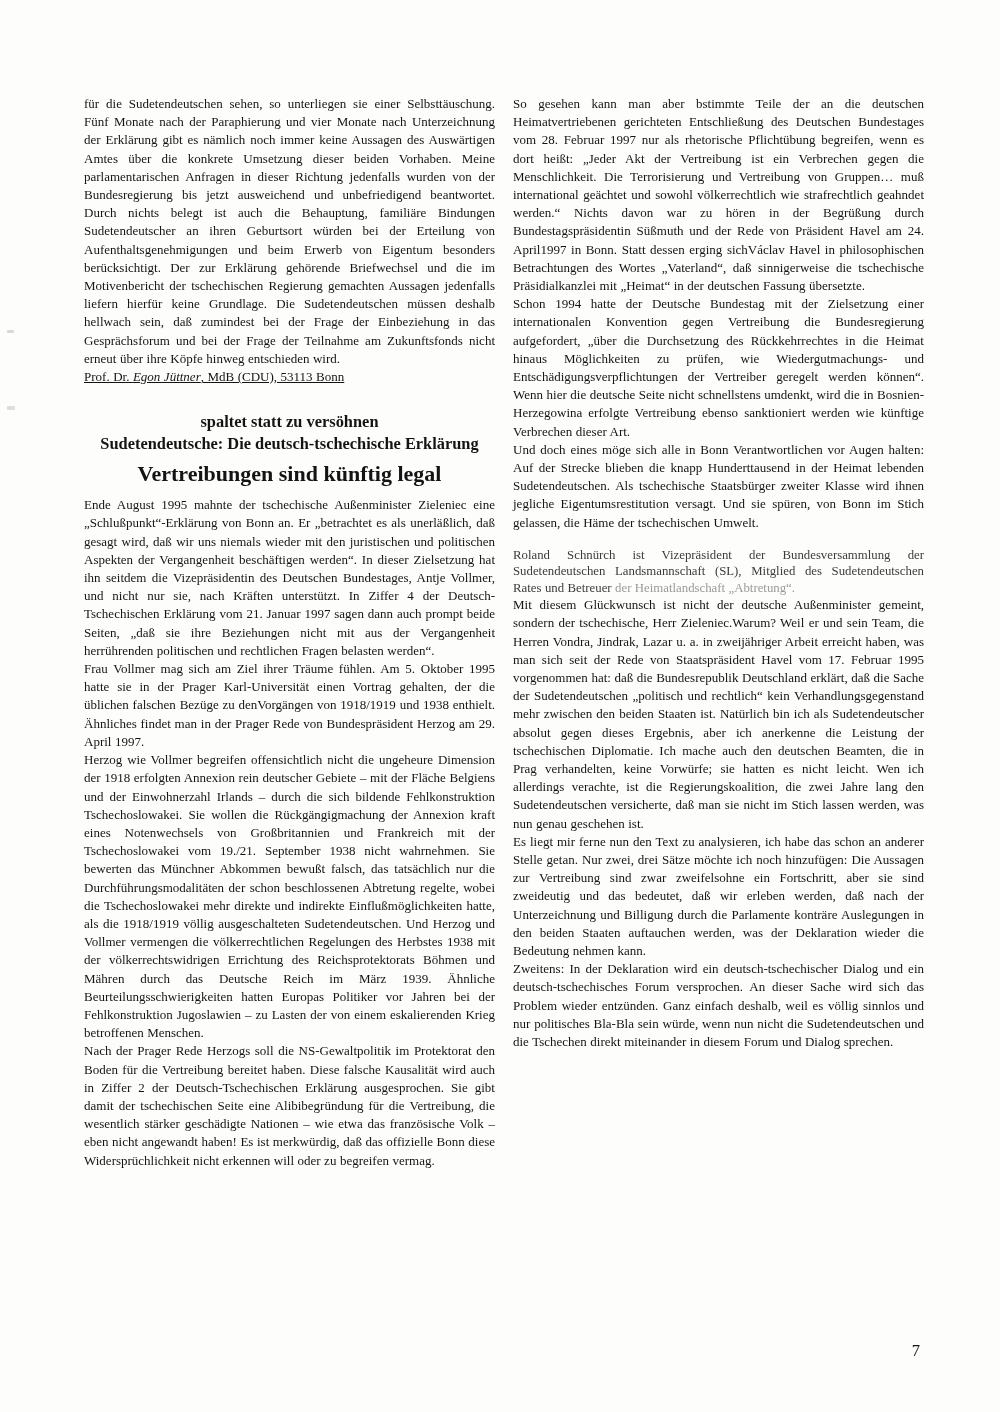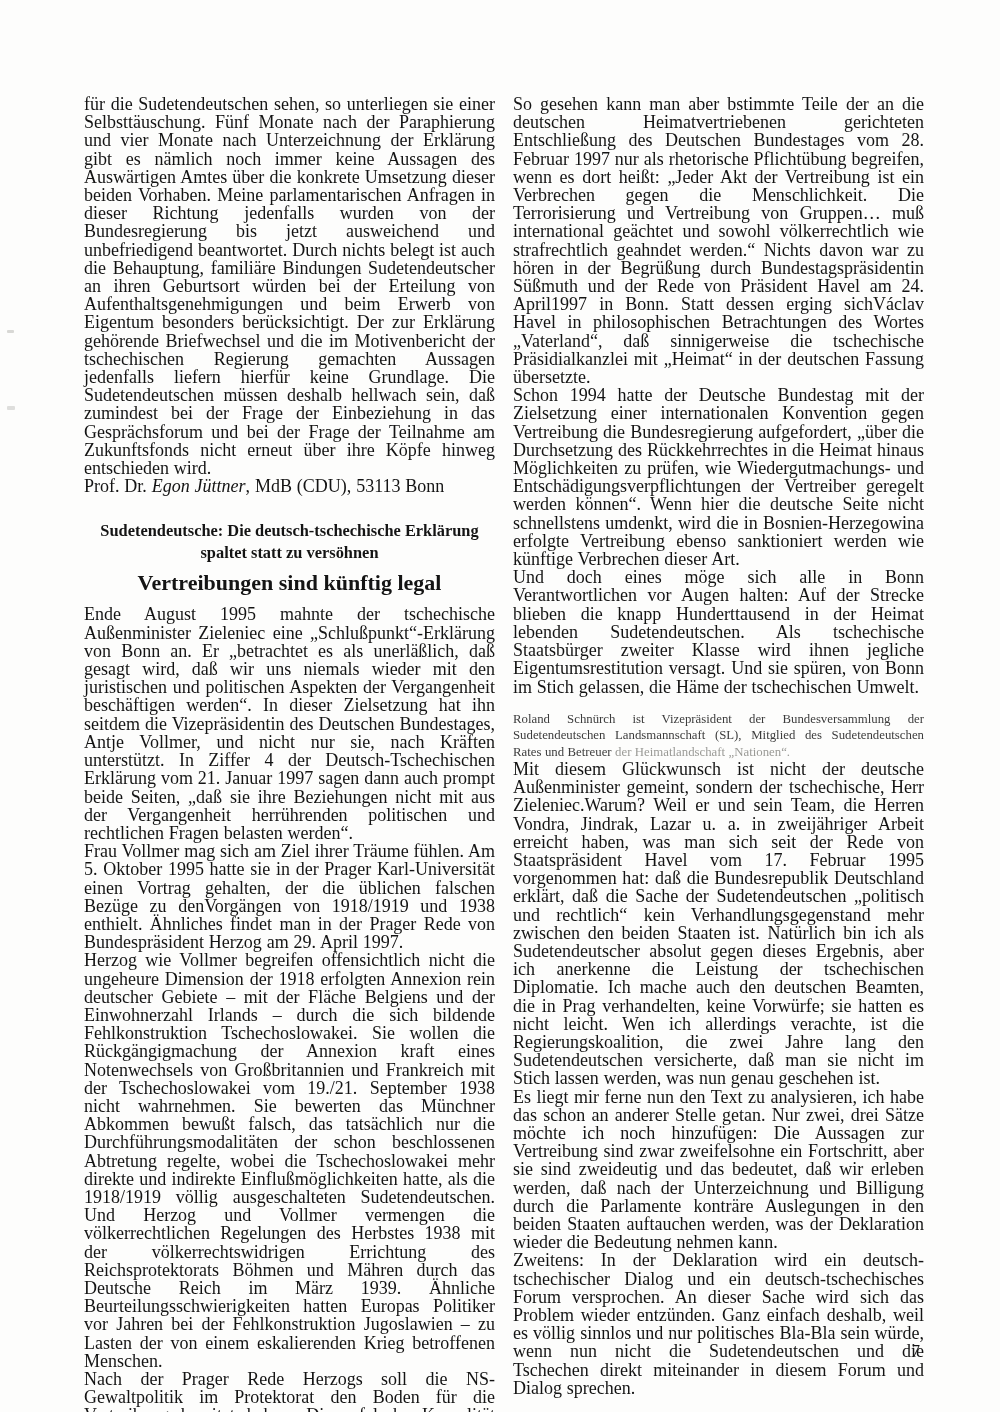--- a/index.html
+++ b/index.html
@@ -14,30 +14,31 @@
   .columns {
     position: absolute;
     left: 84px; top: 95px;
     width: 841px;
     display: flex;
     gap: 18px;
   }
   .col { width: 411px; }
   .col p {
     margin: 0;
-    font-size: 18px;
+    font-size: 13px;
     line-height: 18.2px;
     text-align: justify;
     hyphens: auto;
     -webkit-hyphens: auto;
     word-spacing: 0.02em;
   }
   .byline {
     text-align: center;
     margin-top: 0;
+    text-decoration: underline;
   }
   .byline .it { font-style: italic; }
   .kicker {
     margin-top: 25px;
     text-align: center;
     font-weight: bold;
     font-size: 16.4px;
     line-height: 21.5px;
   }
   .kicker div { display: block; }
@@ -82,37 +83,37 @@
 <span class="speck speck-1"></span>
 <span class="speck speck-2"></span>
 
 <div class="columns">
 
   <div class="col">
     <p>für die Sudetendeutschen sehen, so unterliegen sie einer Selbsttäuschung. Fünf Monate nach der Paraphierung und vier Monate nach Unterzeichnung der Erklärung gibt es nämlich noch immer keine Aussagen des Auswärtigen Amtes über die konkrete Umsetzung dieser beiden Vorhaben. Meine parlamentarischen Anfragen in dieser Richtung jedenfalls wurden von der Bundesregierung bis jetzt ausweichend und unbefriedigend beantwortet. Durch nichts belegt ist auch die Behauptung, familiäre Bindungen Sudetendeutscher an ihren Geburtsort würden bei der Erteilung von Aufenthaltsgenehmigungen und beim Erwerb von Eigentum besonders berücksichtigt. Der zur Erklärung gehörende Briefwechsel und die im Motivenbericht der tschechischen Regierung gemachten Aussagen jedenfalls liefern hierfür keine Grundlage. Die Sudetendeutschen müssen deshalb hellwach sein, daß zumindest bei der Frage der Einbeziehung in das Gesprächsforum und bei der Frage der Teilnahme am Zukunftsfonds nicht erneut über ihre Köpfe hinweg entschieden wird.</p>
     <p class="byline"><span>Prof. Dr. </span><span class="it">Egon Jüttner</span><span>, MdB (CDU), 53113 Bonn</span></p>
 
     <div class="kicker">
+      <div>spaltet statt zu versöhnen</div>
       <div>Sudetendeutsche: Die deutsch-tschechische Erklärung</div>
-      <div>spaltet statt zu versöhnen</div>
     </div>
     <div class="article-title">Vertreibungen sind künftig legal</div>
 
     <p>Ende August 1995 mahnte der tschechische Außenminister Zieleniec eine „Schlußpunkt“-Erklärung von Bonn an. Er „betrachtet es als unerläßlich, daß gesagt wird, daß wir uns niemals wieder mit den juristischen und politischen Aspekten der Vergangenheit beschäftigen werden“. In dieser Zielsetzung hat ihn seitdem die Vizepräsidentin des Deutschen Bundestages, Antje Vollmer, und nicht nur sie, nach Kräften unterstützt. In Ziffer 4 der Deutsch-Tschechischen Erklärung vom 21. Januar 1997 sagen dann auch prompt beide Seiten, „daß sie ihre Beziehungen nicht mit aus der Vergangenheit herrührenden politischen und rechtlichen Fragen belasten werden“.</p>
     <p>Frau Vollmer mag sich am Ziel ihrer Träume fühlen. Am 5. Oktober 1995 hatte sie in der Prager Karl-Universität einen Vortrag gehalten, der die üblichen falschen Bezüge zu denVorgängen von 1918/1919 und 1938 enthielt. Ähnliches findet man in der Prager Rede von Bundespräsident Herzog am 29. April 1997.</p>
     <p>Herzog wie Vollmer begreifen offensichtlich nicht die ungeheure Dimension der 1918 erfolgten Annexion rein deutscher Gebiete – mit der Fläche Belgiens und der Einwohnerzahl Irlands – durch die sich bildende Fehlkonstruktion Tschechoslowakei. Sie wollen die Rückgängigmachung der Annexion kraft eines Notenwechsels von Großbritannien und Frankreich mit der Tschechoslowakei vom 19./21. September 1938 nicht wahrnehmen. Sie bewerten das Münchner Abkommen bewußt falsch, das tatsächlich nur die Durchführungsmodalitäten der schon beschlossenen Abtretung regelte, wobei die Tschechoslowakei mehr direkte und indirekte Einflußmöglichkeiten hatte, als die 1918/1919 völlig ausgeschalteten Sudetendeutschen. Und Herzog und Vollmer vermengen die völkerrechtlichen Regelungen des Herbstes 1938 mit der völkerrechtswidrigen Errichtung des Reichsprotektorats Böhmen und Mähren durch das Deutsche Reich im März 1939. Ähnliche Beurteilungsschwierigkeiten hatten Europas Politiker vor Jahren bei der Fehlkonstruktion Jugoslawien – zu Lasten der von einem eskalierenden Krieg betroffenen Menschen.</p>
     <p>Nach der Prager Rede Herzogs soll die NS-Gewaltpolitik im Protektorat den Boden für die Vertreibung bereitet haben. Diese falsche Kausalität wird auch in Ziffer 2 der Deutsch-Tschechischen Erklärung ausgesprochen. Sie gibt damit der tschechischen Seite eine Alibibegründung für die Vertreibung, die wesentlich stärker geschädigte Nationen – wie etwa das französische Volk – eben nicht angewandt haben! Es ist merkwürdig, daß das offizielle Bonn diese Widersprüchlichkeit nicht erkennen will oder zu begreifen vermag.</p>
   </div>
 
   <div class="col">
     <p>So gesehen kann man aber bstimmte Teile der an die deutschen Heimatvertriebenen gerichteten Entschließung des Deutschen Bundestages vom 28. Februar 1997 nur als rhetorische Pflichtübung begreifen, wenn es dort heißt: „Jeder Akt der Vertreibung ist ein Verbrechen gegen die Menschlichkeit. Die Terrorisierung und Vertreibung von Gruppen… muß international geächtet und sowohl völkerrechtlich wie strafrechtlich geahndet werden.“ Nichts davon war zu hören in der Begrüßung durch Bundestagspräsidentin Süßmuth und der Rede von Präsident Havel am 24. April1997 in Bonn. Statt dessen erging sichVáclav Havel in philosophischen Betrachtungen des Wortes „Vaterland“, daß sinnigerweise die tschechische Präsidialkanzlei mit „Heimat“ in der deutschen Fassung übersetzte.</p>
     <p>Schon 1994 hatte der Deutsche Bundestag mit der Zielsetzung einer internationalen Konvention gegen Vertreibung die Bundesregierung aufgefordert, „über die Durchsetzung des Rückkehrrechtes in die Heimat hinaus Möglichkeiten zu prüfen, wie Wiedergutmachungs- und Entschädigungsverpflichtungen der Vertreiber geregelt werden können“. Wenn hier die deutsche Seite nicht schnellstens umdenkt, wird die in Bosnien-Herzegowina erfolgte Vertreibung ebenso sanktioniert werden wie künftige Verbrechen dieser Art.</p>
     <p>Und doch eines möge sich alle in Bonn Verantwortlichen vor Augen halten: Auf der Strecke blieben die knapp Hunderttausend in der Heimat lebenden Sudetendeutschen. Als tschechische Staatsbürger zweiter Klasse wird ihnen jegliche Eigentumsrestitution versagt. Und sie spüren, von Bonn im Stich gelassen, die Häme der tschechischen Umwelt.</p>
 
-    <p class="footnote"><span>Roland Schnürch ist Vizepräsident der Bundesversammlung der Sudetendeutschen Landsmannschaft (SL), Mitglied des Sudetendeutschen Rates und Betreuer </span><span class="faded">der Heimatlandschaft „Nationen“.</span></p>
+    <p class="footnote"><span>Roland Schnürch ist Vizepräsident der Bundesversammlung der Sudetendeutschen Landsmannschaft (SL), Mitglied des Sudetendeutschen Rates und Betreuer </span><span class="faded">der Heimatlandschaft „Abtretung“.</span></p>
 
 
     <p>Mit diesem Glückwunsch ist nicht der deutsche Außenminister gemeint, sondern der tschechische, Herr Zieleniec.Warum? Weil er und sein Team, die Herren Vondra, Jindrak, Lazar u. a. in zweijähriger Arbeit erreicht haben, was man sich seit der Rede von Staatspräsident Havel vom 17. Februar 1995 vorgenommen hat: daß die Bundesrepublik Deutschland erklärt, daß die Sache der Sudetendeutschen „politisch und rechtlich“ kein Verhandlungsgegenstand mehr zwischen den beiden Staaten ist. Natürlich bin ich als Sudetendeutscher absolut gegen dieses Ergebnis, aber ich anerkenne die Leistung der tschechischen Diplomatie. Ich mache auch den deutschen Beamten, die in Prag verhandelten, keine Vorwürfe; sie hatten es nicht leicht. Wen ich allerdings verachte, ist die Regierungskoalition, die zwei Jahre lang den Sudetendeutschen versicherte, daß man sie nicht im Stich lassen werden, was nun genau geschehen ist.</p>
     <p>Es liegt mir ferne nun den Text zu analysieren, ich habe das schon an anderer Stelle getan. Nur zwei, drei Sätze möchte ich noch hinzufügen: Die Aussagen zur Vertreibung sind zwar zweifelsohne ein Fortschritt, aber sie sind zweideutig und das bedeutet, daß wir erleben werden, daß nach der Unterzeichnung und Billigung durch die Parlamente konträre Auslegungen in den beiden Staaten auftauchen werden, was der Deklaration wieder die Bedeutung nehmen kann.</p>
     <p>Zweitens: In der Deklaration wird ein deutsch-tschechischer Dialog und ein deutsch-tschechisches Forum versprochen. An dieser Sache wird sich das Problem wieder entzünden. Ganz einfach deshalb, weil es völlig sinnlos und nur politisches Bla-Bla sein würde, wenn nun nicht die Sudetendeutschen und die Tschechen direkt miteinander in diesem Forum und Dialog sprechen.</p>
   </div>
 
 </div>
 
 <div class="page-number">7</div>

